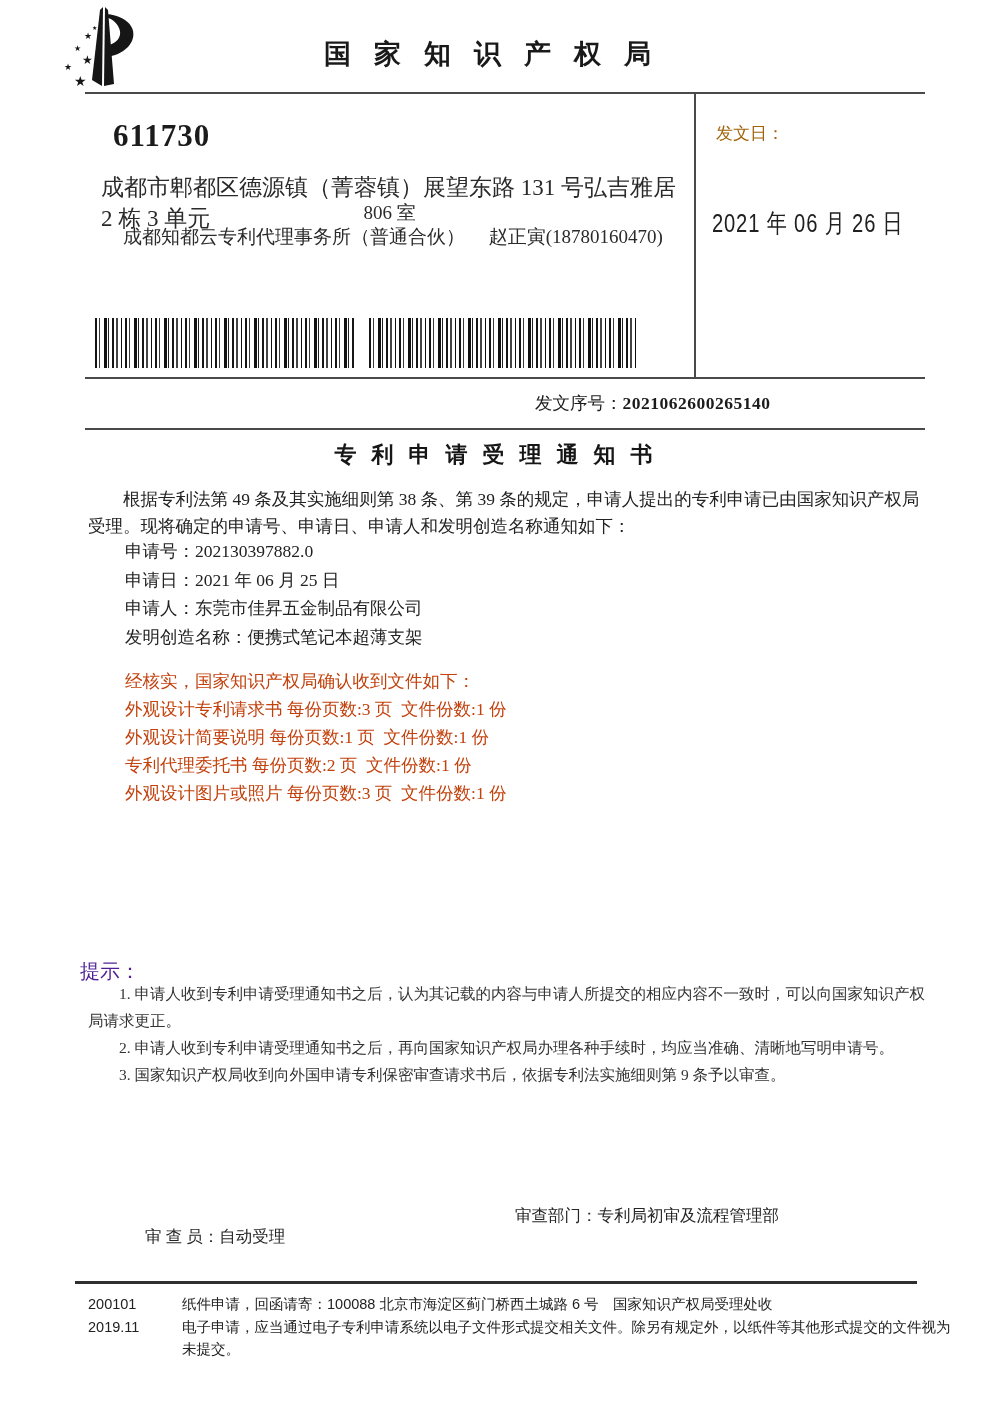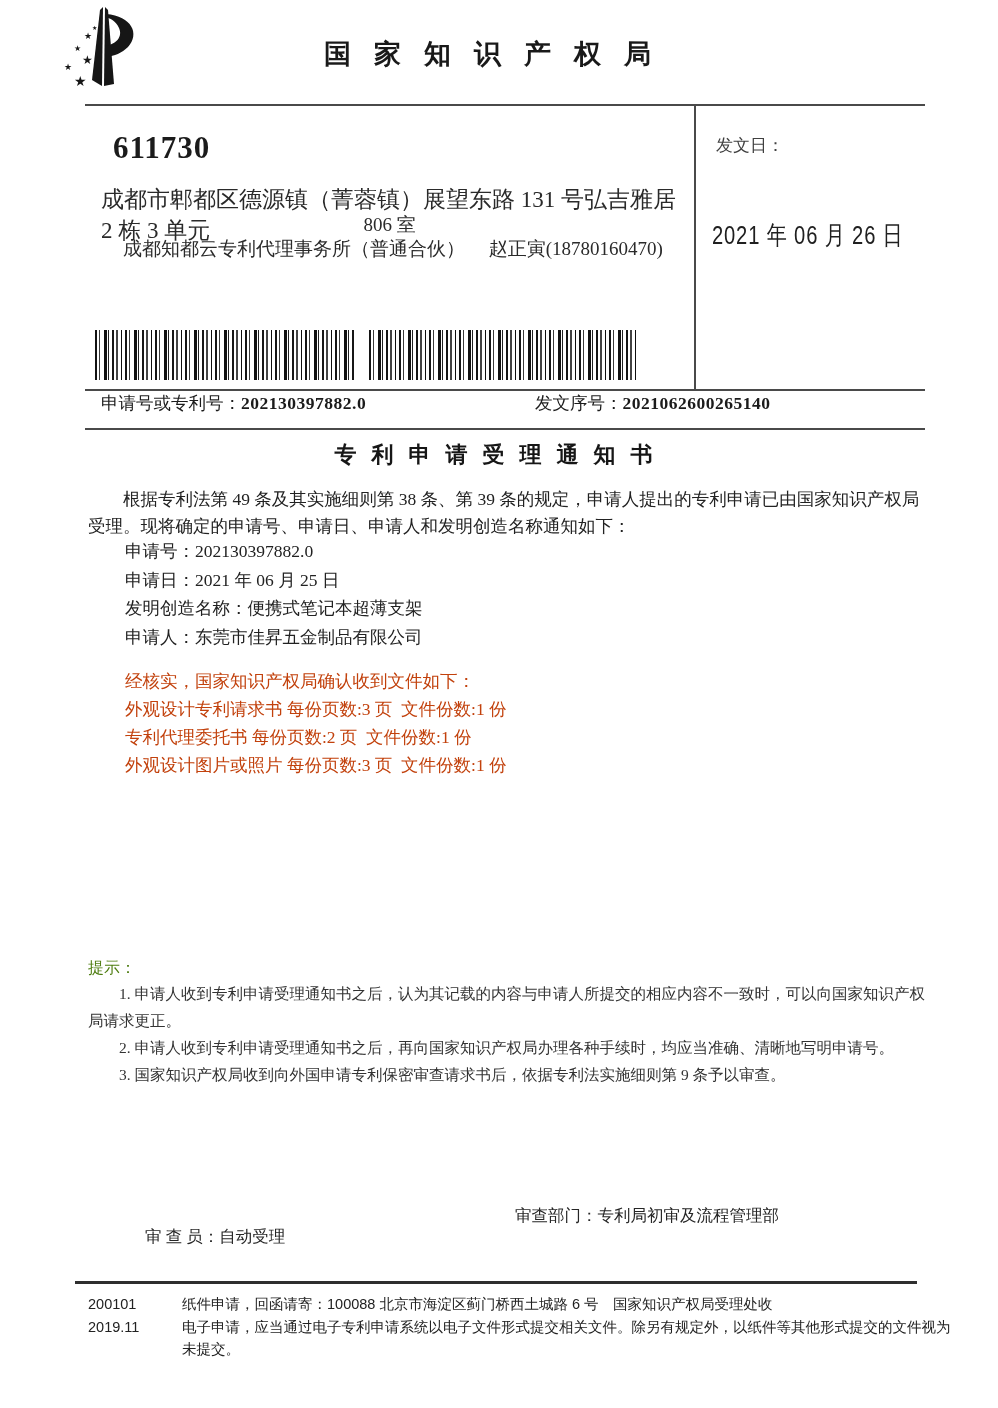--- a/index.html
+++ b/index.html
@@ -19,21 +19,21 @@
     position:absolute;left:0;top:36px;width:100%;
     text-align:center;
     font-family:"Liberation Sans","DejaVu Sans",sans-serif;
     font-size:27px;font-weight:600;
     letter-spacing:23px;box-sizing:border-box;
     color:#191919;
   }
 
   
   .top-section{
-    position:absolute;left:85px;top:104px;width:840px;height:283px;
+    position:absolute;left:85px;top:92px;width:840px;height:283px;
     border-top:2px solid #4a4a4a;
     border-bottom:2px solid #4a4a4a;
     box-sizing:content-box;
   }
   .left-col{position:absolute;left:0;top:0;width:609px;height:100%;}
   .right-col{position:absolute;left:609px;top:0;width:229px;height:100%;border-left:2px solid #4a4a4a;}
 
   .postal-code{position:absolute;left:28px;top:24px;font-size:31px;font-weight:bold;letter-spacing:1px;}
   .addr1{position:absolute;left:16px;top:78px;width:585px;font-size:23px;color:#2a2a2a;}
   .addr2{position:absolute;left:0;top:106px;width:609px;text-align:center;font-size:19px;color:#2a2a2a;}
@@ -43,21 +43,21 @@
     position:absolute;top:224px;height:50px;
     background:repeating-linear-gradient(90deg,
       #141414 0 2px,#fff 2px 4px,#3a3a3a 4px 5px,#fff 5px 9px,
       #111 9px 12px,#fff 12px 13px,#222 13px 14px,#fff 14px 17px,
       #161616 17px 19px,#fff 19px 21px,#444 21px 23px,#fff 23px 26px,
       #101010 26px 27px,#fff 27px 30px);
   }
   .barcode.b1{left:10px;width:260px;}
   .barcode.b2{left:284px;width:268px;}
 
-  .issue-label{position:absolute;left:20px;top:28px;font-size:17px;color:#404040;}
+  .issue-label{position:absolute;left:20px;top:28px;font-size:17px;color:#a16207;}
   .issue-date{
     position:absolute;left:16px;top:112px;
     font-family:"Liberation Sans","DejaVu Sans",sans-serif;
     font-size:24px;color:#202020;white-space:nowrap;
     transform:scale(0.84,1.08);transform-origin:left top;
     letter-spacing:1px;
   }
 
   
   .numbers-row{
@@ -78,21 +78,21 @@
   }
   .intro{
     position:absolute;left:88px;top:486px;width:839px;
     font-size:17.5px;line-height:27px;text-indent:2em;color:#222;
   }
   .details{position:absolute;left:125px;top:537px;font-size:17.5px;line-height:28.6px;color:#222;}
   .files{position:absolute;left:125px;top:667px;font-size:17.5px;line-height:28px;color:#c2410c;}
   .details div,.files div{white-space:pre-wrap;}
 
   
-  .tips-label{position:absolute;left:88px;top:958px;font-size:16px;color:#4d7c0f;}
+  .tips-label{position:absolute;left:80px;top:958px;font-size:20px;color:#4c1d95;}
   .tip{position:absolute;left:88px;width:842px;font-size:15.5px;line-height:27px;
        text-indent:2em;color:#333;}
   .tip.t1{top:980px;}
   .tip.t2{top:1034px;}
   .tip.t3{top:1061px;}
 
   
   .signoff{position:absolute;left:0;top:1205px;width:100%;font-size:16.5px;color:#262626;}
   .examiner{position:absolute;left:145px;top:12px;margin-top:9px;}
   .department{position:absolute;left:515px;top:0;}
@@ -135,41 +135,39 @@
       <div class="barcode b1"></div>
       <div class="barcode b2"></div>
     </div>
     <div class="right-col">
       <div class="issue-label">发文日：</div>
       <div class="issue-date">2021 年 06 月 26 日</div>
     </div>
   </div>
 
   <div class="numbers-row">
-    <div class="num-left">
-      <span>申请号或专利号：</span><span class="num-val">202130397882.0</span>
-    </div>
     <div class="num-right">
       <span>发文序号：</span><span class="num-val">2021062600265140</span>
     </div>
   </div>
 
   <div class="doc-title">专利申请受理通知书</div>
   <div class="intro">根据专利法第 49 条及其实施细则第 38 条、第 39 条的规定，申请人提出的专利申请已由国家知识产权局受理。现将确定的申请号、申请日、申请人和发明创造名称通知如下：</div>
 
   <div class="details">
     <div>申请号：202130397882.0</div>
     <div>申请日：2021 年 06 月 25 日</div>
+    <div>申请人：东莞市佳昇五金制品有限公司</div>
     <div>发明创造名称：便携式笔记本超薄支架</div>
-    <div>申请人：东莞市佳昇五金制品有限公司</div>
   </div>
 
   <div class="files">
     <div>经核实，国家知识产权局确认收到文件如下：</div>
     <div>外观设计专利请求书 每份页数:3 页  文件份数:1 份</div>
+    <div>外观设计简要说明 每份页数:1 页  文件份数:1 份</div>
     <div>专利代理委托书 每份页数:2 页  文件份数:1 份</div>
     <div>外观设计图片或照片 每份页数:3 页  文件份数:1 份</div>
   </div>
 
   <div class="tips-label">提示：</div>
   <div class="tip t1">1. 申请人收到专利申请受理通知书之后，认为其记载的内容与申请人所提交的相应内容不一致时，可以向国家知识产权局请求更正。</div>
   <div class="tip t2">2. 申请人收到专利申请受理通知书之后，再向国家知识产权局办理各种手续时，均应当准确、清晰地写明申请号。</div>
   <div class="tip t3">3. 国家知识产权局收到向外国申请专利保密审查请求书后，依据专利法实施细则第 9 条予以审查。</div>
 
   <div class="signoff">

